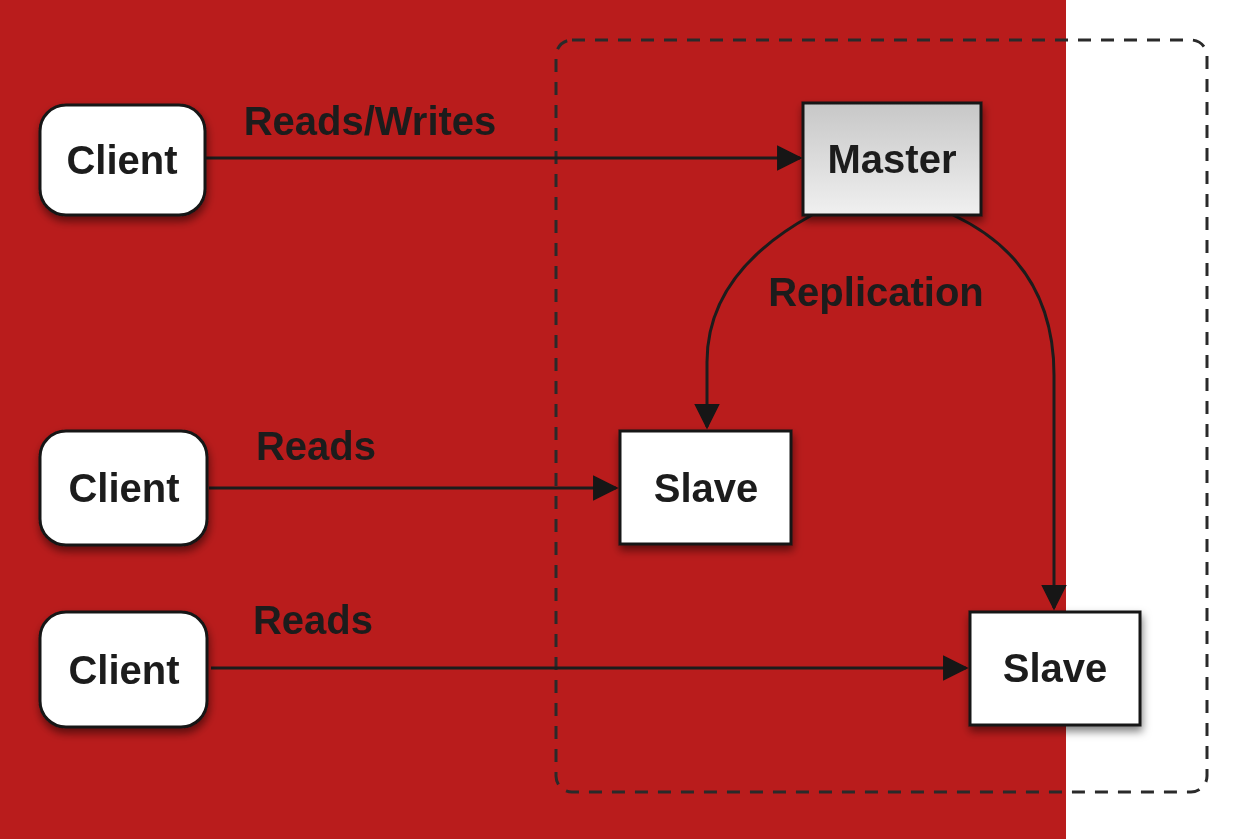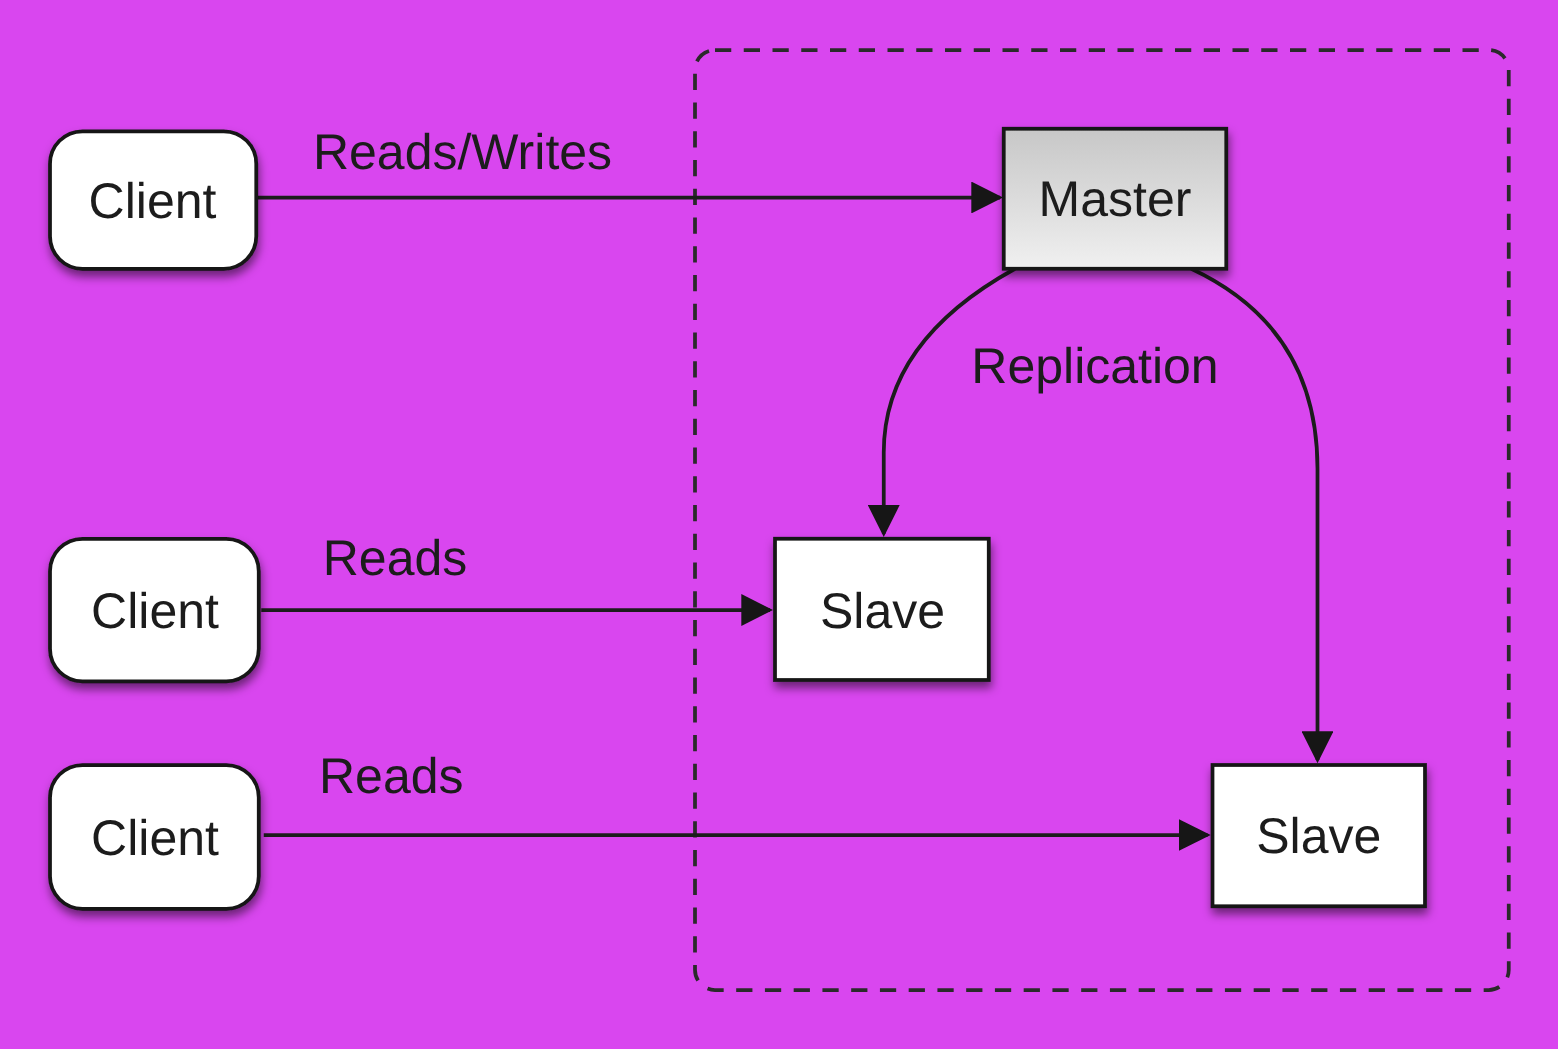--- a/index.html
+++ b/index.html
@@ -2,24 +2,25 @@
 <html><head>
 <meta charset="utf-8">
 <style>
   html, body {
     margin: 0;
     padding: 0;
     background: #ffffff;
   }
   .canvas {
     position: relative;
-    width: 1246px;
+    width: 1066px;
     height: 839px;
-    background: #d946ef;
+    background: #b91c1c;
     font-family: "Liberation Sans", "DejaVu Sans", sans-serif;
+    font-weight: bold;
   }
   svg { display: block; }
   svg text {
     font-family: "Liberation Sans", "DejaVu Sans", sans-serif;
     fill: #1c1c1c;
   }
   .node-label { font-size: 40px; text-anchor: middle; }
   .edge-label { font-size: 40px; text-anchor: middle; }
   .arrowhead  { fill: #161616; stroke: none; }
   .node-box   { stroke: #161616; stroke-width: 3; }

